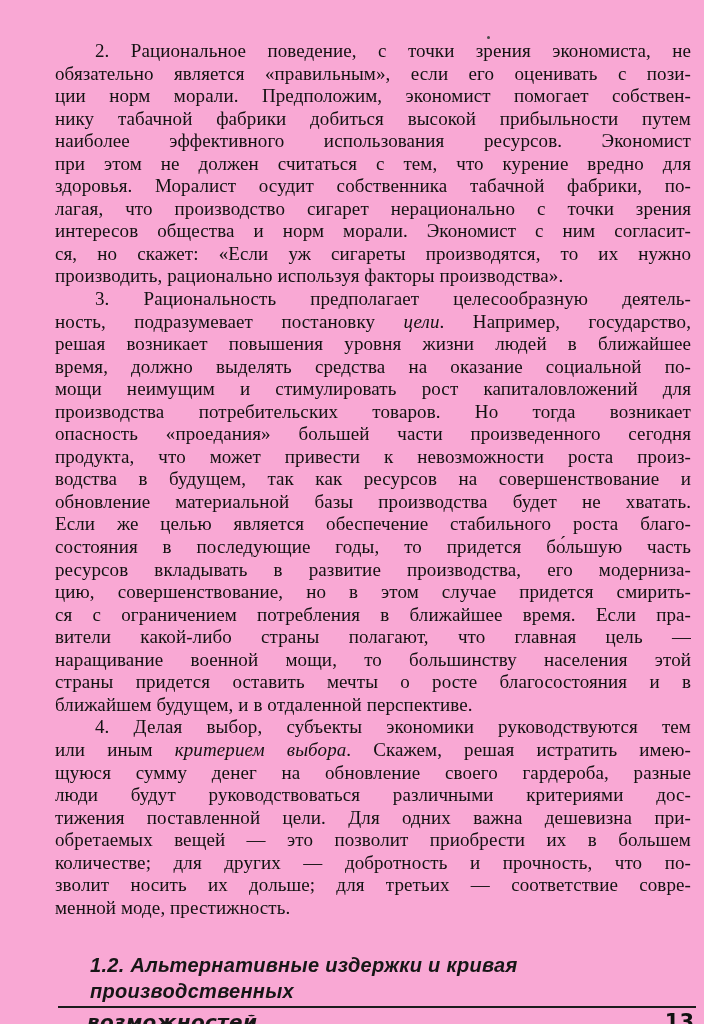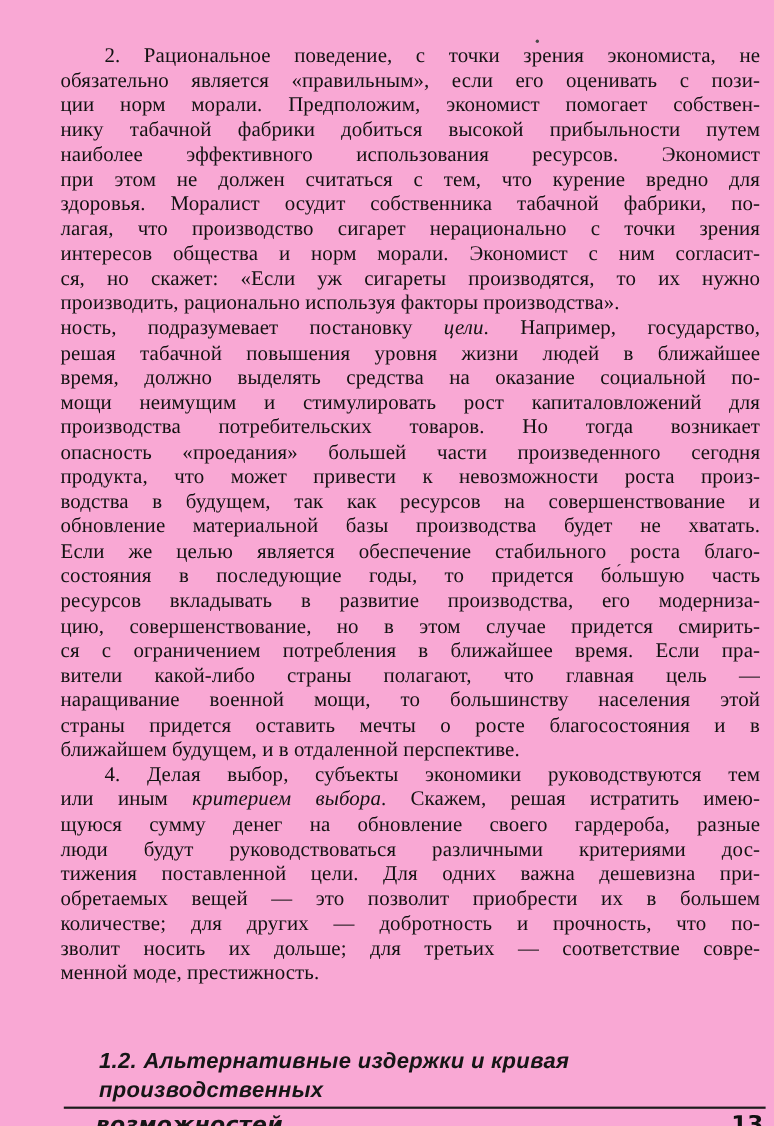--- a/index.html
+++ b/index.html
@@ -103,22 +103,23 @@
       <div class="line">обязательно является «правильным», если его оценивать с пози-</div>
       <div class="line">ции норм морали. Предположим, экономист помогает собствен-</div>
       <div class="line">нику табачной фабрики добиться высокой прибыльности путем</div>
       <div class="line">наиболее эффективного использования ресурсов. Экономист</div>
       <div class="line">при этом не должен считаться с тем, что курение вредно для</div>
       <div class="line">здоровья. Моралист осудит собственника табачной фабрики, по-</div>
       <div class="line">лагая, что производство сигарет нерационально с точки зрения</div>
       <div class="line">интересов общества и норм морали. Экономист с ним согласит-</div>
       <div class="line">ся, но скажет: «Если уж сигареты производятся, то их нужно</div>
       <div class="line last">производить, рационально используя факторы производства».</div>
+      <div class="line first">3. Рациональность предполагает целесообразную деятель-</div>
       <div class="line">ность, подразумевает постановку <i>цели</i>. Например, государство,</div>
-      <div class="line">решая табачной повышения уровня жизни людей в ближайшее</div>
+      <div class="line">решая возникает повышения уровня жизни людей в ближайшее</div>
       <div class="line">время, должно выделять средства на оказание социальной по-</div>
       <div class="line">мощи неимущим и стимулировать рост капиталовложений для</div>
       <div class="line">производства потребительских товаров. Но тогда возникает</div>
       <div class="line">опасность «проедания» большей части произведенного сегодня</div>
       <div class="line">продукта, что может привести к невозможности роста произ-</div>
       <div class="line">водства в будущем, так как ресурсов на совершенствование и</div>
       <div class="line">обновление материальной базы производства будет не хватать.</div>
       <div class="line">Если же целью является обеспечение стабильного роста благо-</div>
       <div class="line">состояния в последующие годы, то придется бо́льшую часть</div>
       <div class="line">ресурсов вкладывать в развитие производства, его модерниза-</div>

